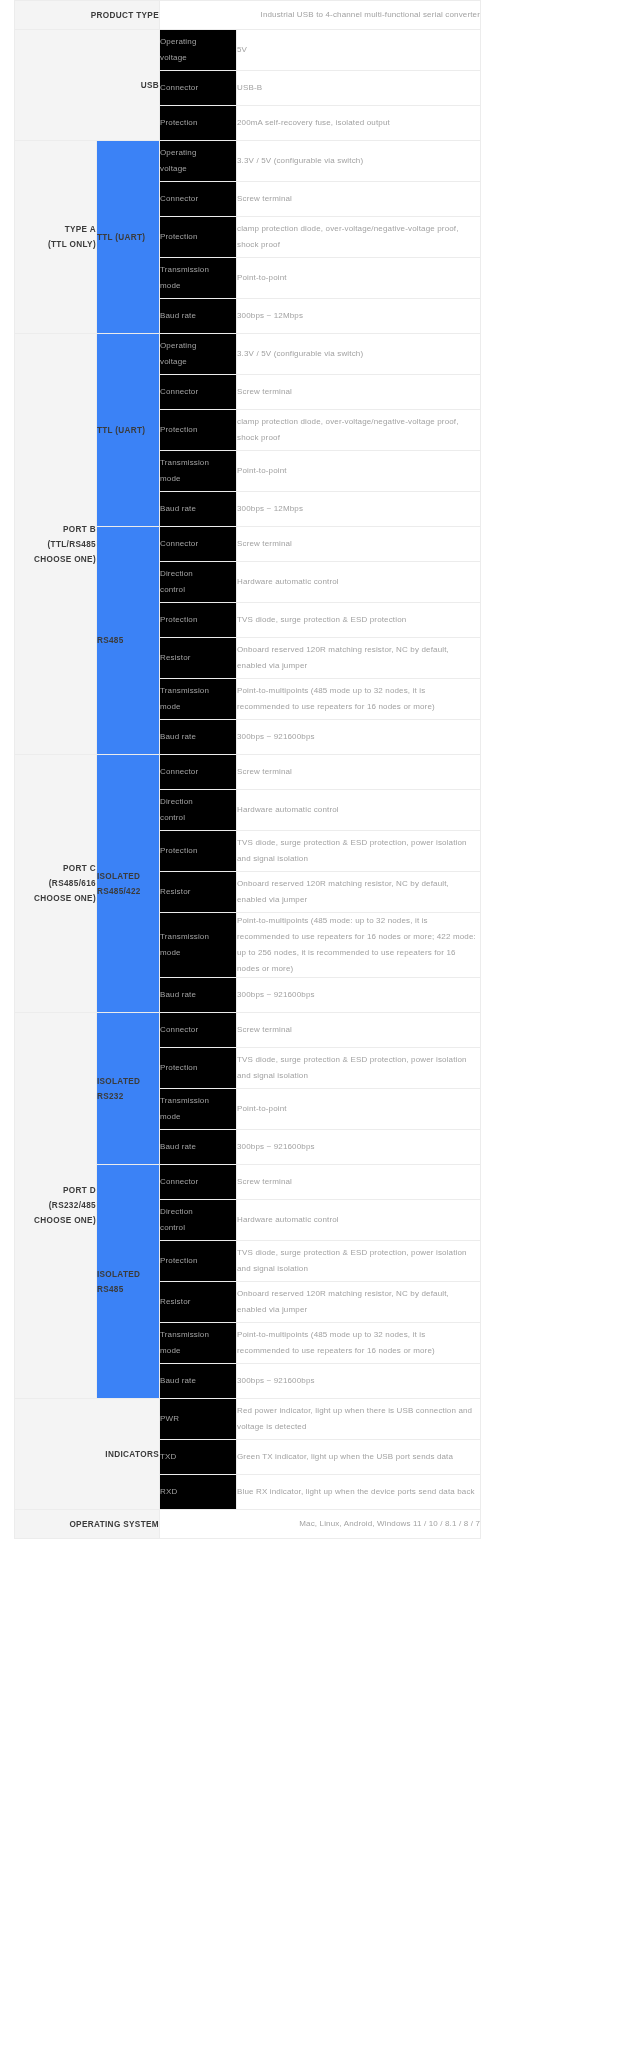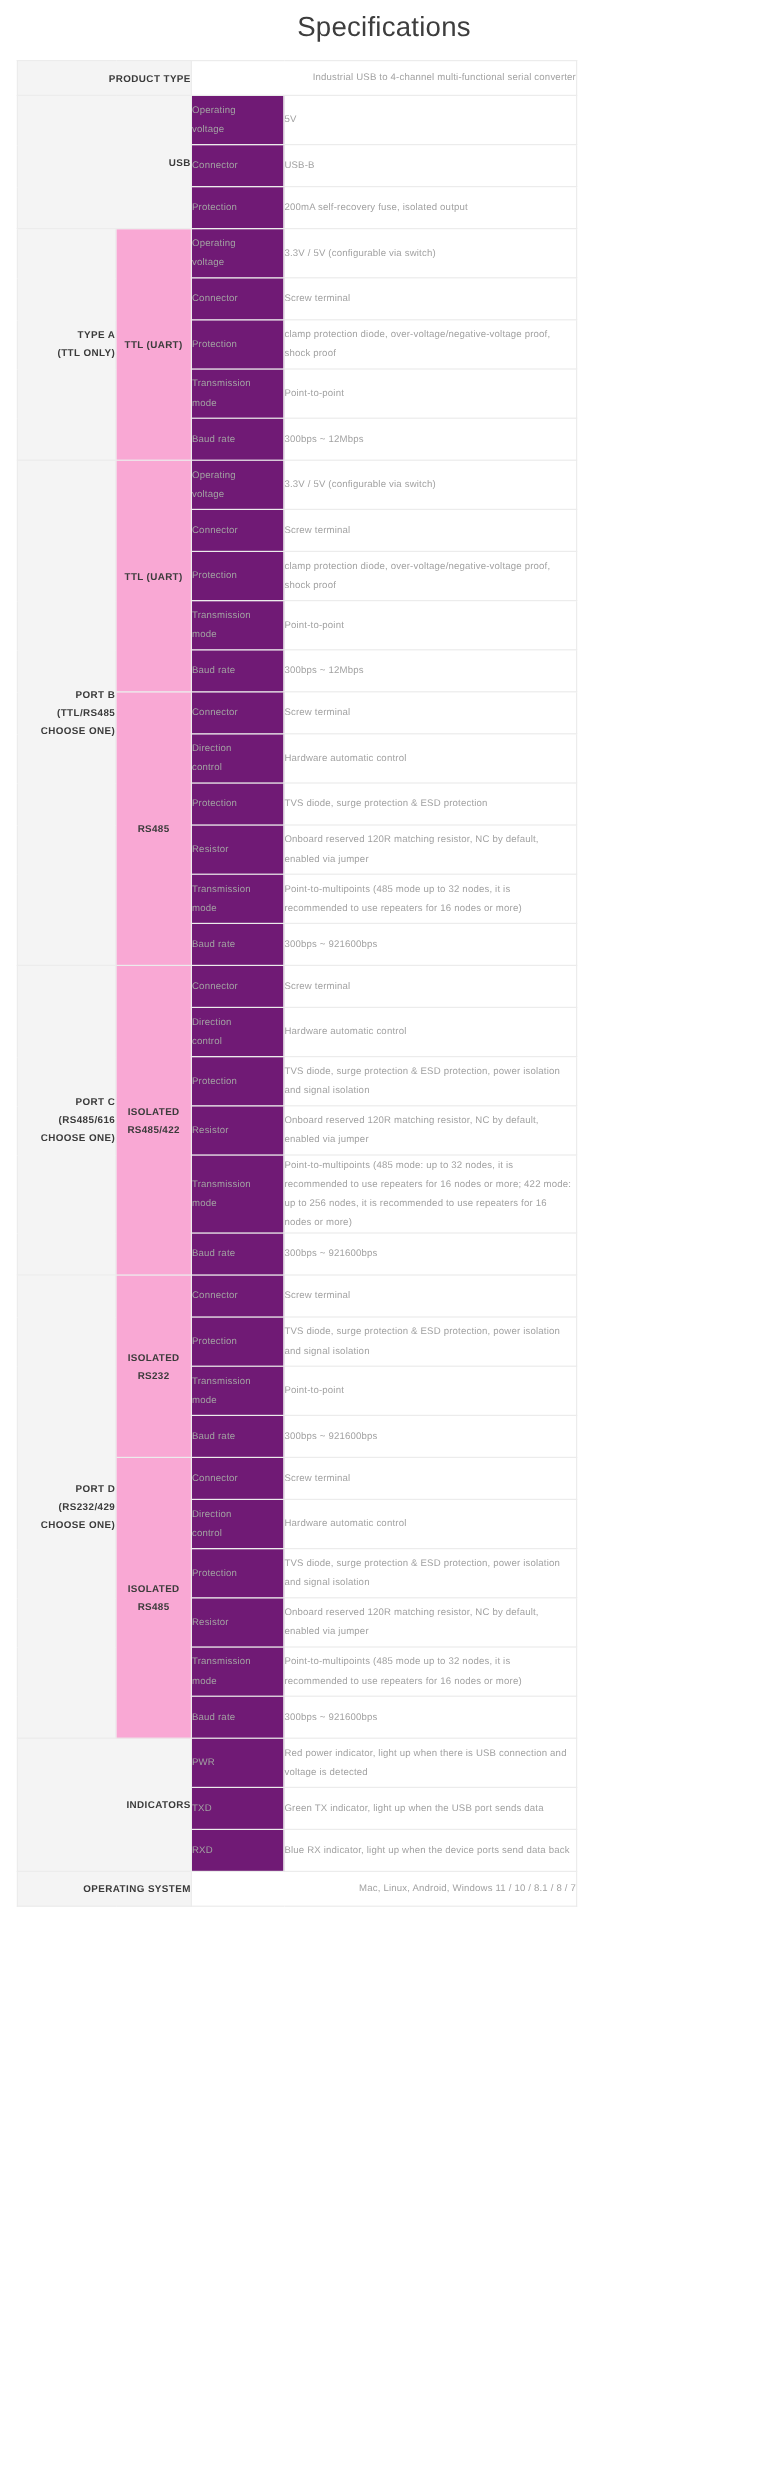--- a/index.html
+++ b/index.html
@@ -56,32 +56,31 @@
     text-align: right;
     font-size: 8.2px;
     font-weight: bold;
     color: #3b3b3b;
     letter-spacing: 0.35px;
     line-height: 15px;
     padding: 6px 3px;
     font-family: "Liberation Sans", sans-serif;
   }
   .cell-sub {
-    background: #f9a8d4;
-    text-align: center;
+    background: #3b82f6;
     font-size: 8.2px;
     font-weight: bold;
     color: #3b3b3b;
     letter-spacing: 0.3px;
     line-height: 15px;
     padding: 6px 2px;
     font-family: "Liberation Sans", sans-serif;
   }
   .cell-prop {
-    background: #701a75;
+    background: #000000;
     font-size: 8px;
     color: #a2a2a2;
     line-height: 16px;
     padding: 9px 0 9px 9px;
     letter-spacing: 0.15px;
     font-family: "Liberation Sans", sans-serif;
   }
   .cell-val {
     background: #ffffff;
     font-size: 8px;
@@ -103,21 +102,20 @@
   }
   tr.r-tall td { height: 40px; }
   tr.r-short td { height: 28px; }
   tr.r-mid td { height: 34px; }
 </style>
 </head>
 <body>
 
 <div class="page">
 
-  <h1 class="page-title">Specifications</h1>
 
   <div class="spec-table-wrap">
     <table class="spec">
       <colgroup>
         <col class="c1">
           <col class="c2">
           <col class="c3">
           <col class="c4">
       </colgroup>
       <tbody>
@@ -234,21 +232,21 @@
         <tr>
           <td class="cell-prop"><span>Transmission</span><br><span>mode</span></td>
           <td class="cell-val">Point-to-multipoints (485 mode: up to 32 nodes, it is recommended to use repeaters for 16 nodes or more;   422 mode: up to 256 nodes, it is recommended to use repeaters for 16 nodes or more)</td>
         </tr>
         <tr class="r-mid">
           <td class="cell-prop">Baud rate</td>
           <td class="cell-val">300bps ~ 921600bps</td>
         </tr>
 
         <tr class="r-mid">
-          <td class="cell-group" rowspan="10"><span>PORT D</span><br><span>(RS232/429</span><br><span>CHOOSE ONE)</span></td>
+          <td class="cell-group" rowspan="10"><span>PORT D</span><br><span>(RS232/485</span><br><span>CHOOSE ONE)</span></td>
           <td class="cell-sub" rowspan="4"><span>ISOLATED</span><br><span>RS232</span></td>
           <td class="cell-prop">Connector</td>
           <td class="cell-val">Screw terminal</td>
         </tr>
         <tr class="r-tall">
           <td class="cell-prop">Protection</td>
           <td class="cell-val">TVS diode, surge protection &amp; ESD protection, power isolation and signal isolation</td>
         </tr>
         <tr class="r-tall">
           <td class="cell-prop"><span>Transmission</span><br><span>mode</span></td>

